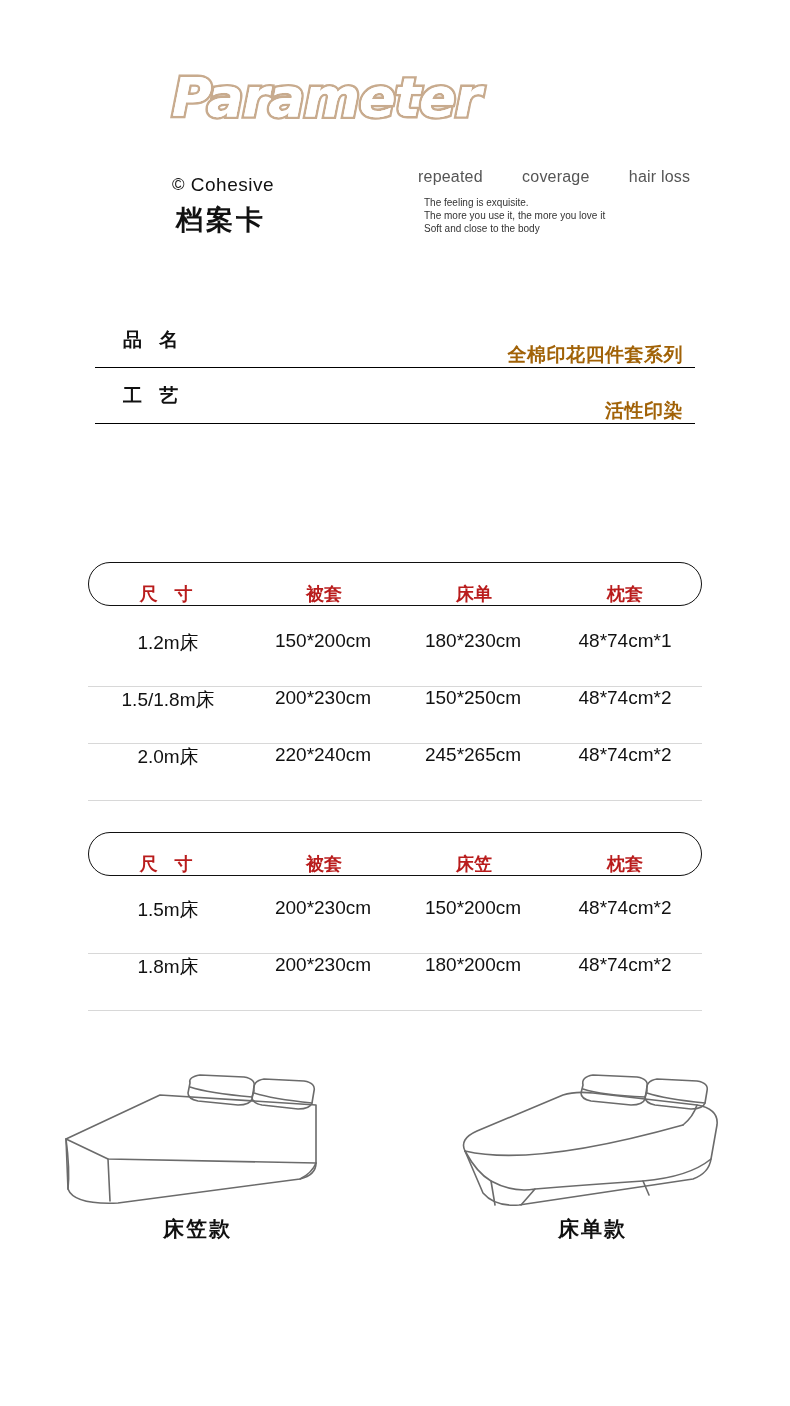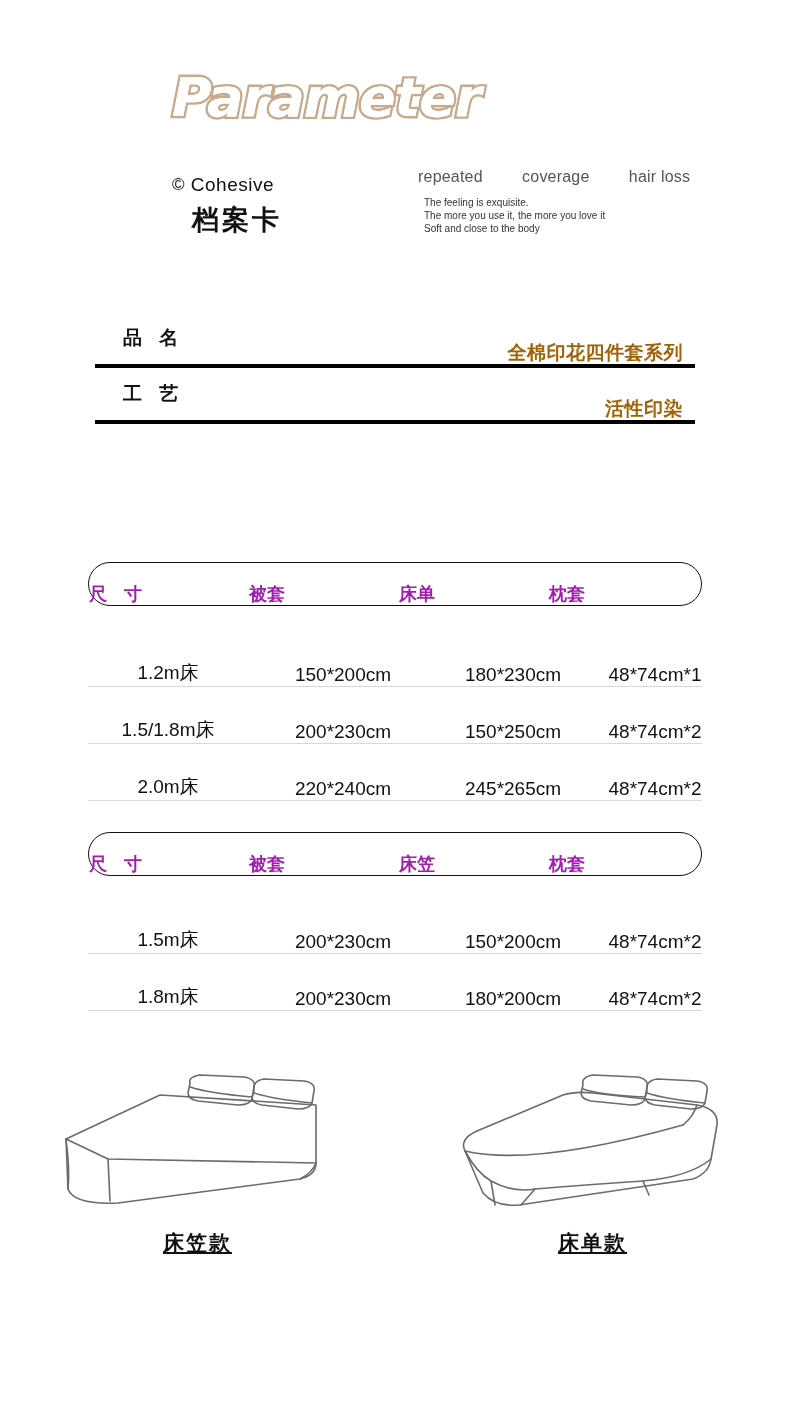--- a/index.html
+++ b/index.html
@@ -53,21 +53,21 @@
     font-size: 19px;
     color: #111;
     letter-spacing: 0.5px;
   }
   .brand .copy {
     font-size: 17px;
     vertical-align: 1px;
   }
   .card-title {
     position: absolute;
-    left: 192px;
+    left: 176px;
     top: 202px;
     font-size: 27px;
     font-weight: bold;
     letter-spacing: 3px;
     color: #111;
   }
 
   .kw-row {
     position: absolute;
     left: 418px;
@@ -91,21 +91,21 @@
 
   
   .spec-list {
     position: absolute;
     left: 95px;
     top: 312px;
     width: 600px;
   }
   .spec-row {
     height: 56px;
-    border-bottom: 4px solid #000000;
+    border-bottom: 1px solid #000000;
     display: flex;
     align-items: center;
     justify-content: space-between;
     padding: 0 8px;
   }
   .spec-label {
     font-size: 19px;
     font-weight: bold;
     letter-spacing: 6px;
     color: #111;
@@ -132,36 +132,36 @@
   .size-head {
     height: 44px;
     border: 1.6px solid #111;
     border-radius: 22px;
     display: flex;
     align-items: center;
   }
   .size-head .cell {
     font-size: 18px;
     font-weight: bold;
-    color: #a21caf;
+    text-align: center;
+    color: #b91c1c;
     margin-top: 20px;
   }
   .size-head .cell.c0 { letter-spacing: 6px; }
 
   .cell.c0 { flex: 0 0 160px; }
   .cell.c1 { flex: 0 0 150px; }
   .cell.c2 { flex: 0 0 150px; }
   .cell.c3 { flex: 1; }
 
   .size-row {
     height: 57px;
     display: flex;
-    align-items: flex-end;
+    align-items: flex-start;
     border-bottom: 1px solid #d8d8d8;
-    gap: 20px;
   }
   .size-row .cell {
     font-size: 19px;
     text-align: center;
     color: #111;
   }
 
   
   .illustrations {
     position: absolute;
@@ -169,26 +169,24 @@
     left: 0;
     width: 790px;
     display: flex;
   }
   .illu {
     width: 395px;
     text-align: center;
   }
   .illu svg { display: block; margin: 0 auto; }
   .illu-caption {
-    margin-top: 14px;
     font-size: 21px;
     font-weight: bold;
     letter-spacing: 2px;
     color: #111;
-    text-decoration: underline;
   }
 </style>
 </head>
 <body>
 
 <div class="header">
   <div class="parameter-title">Parameter</div>
   <div class="parameter-title-fill">Parameter</div>
 
   <div class="brand">

